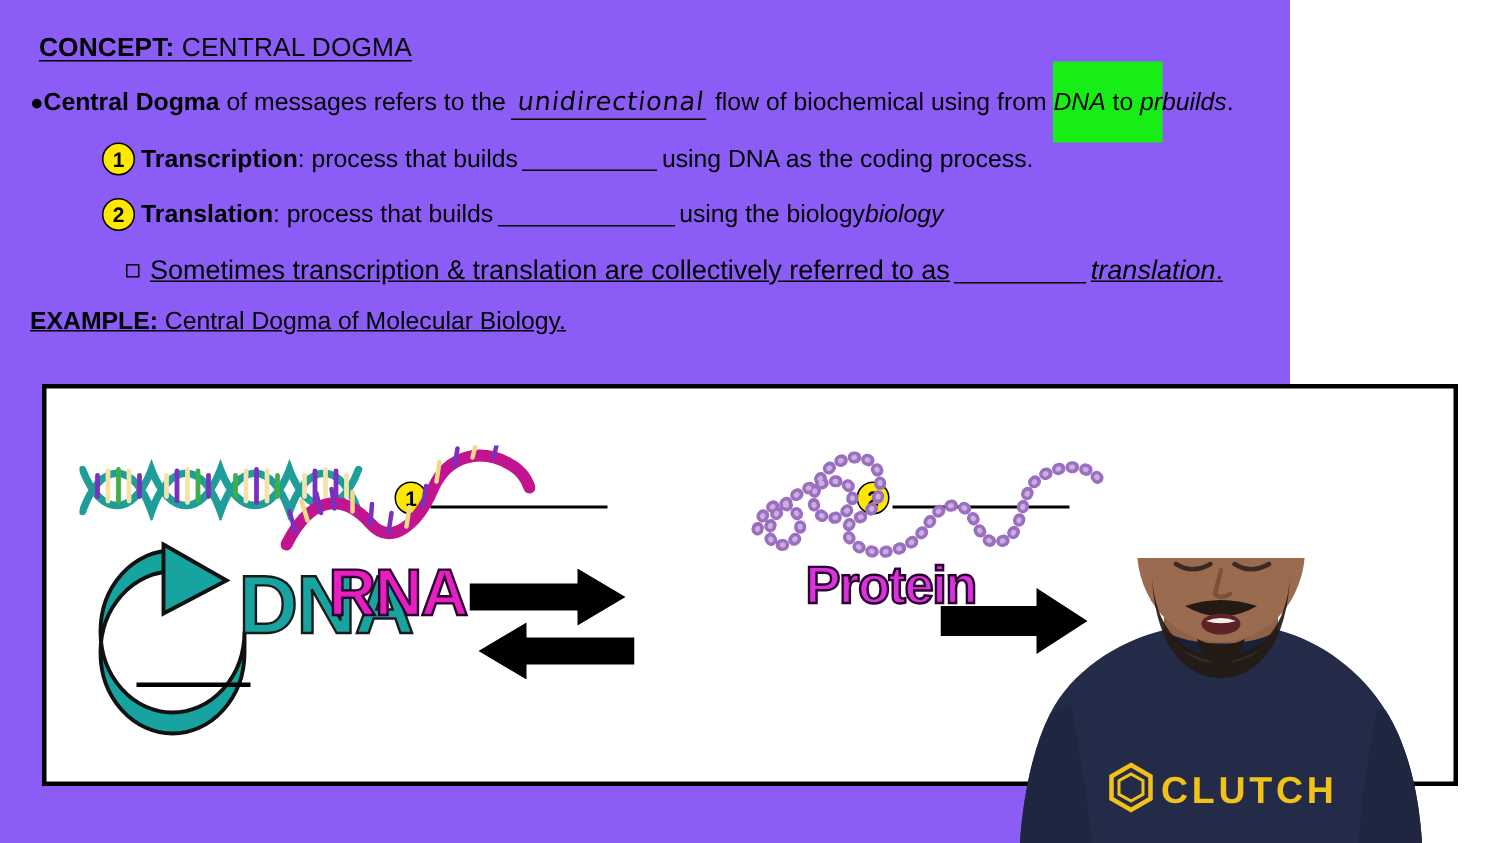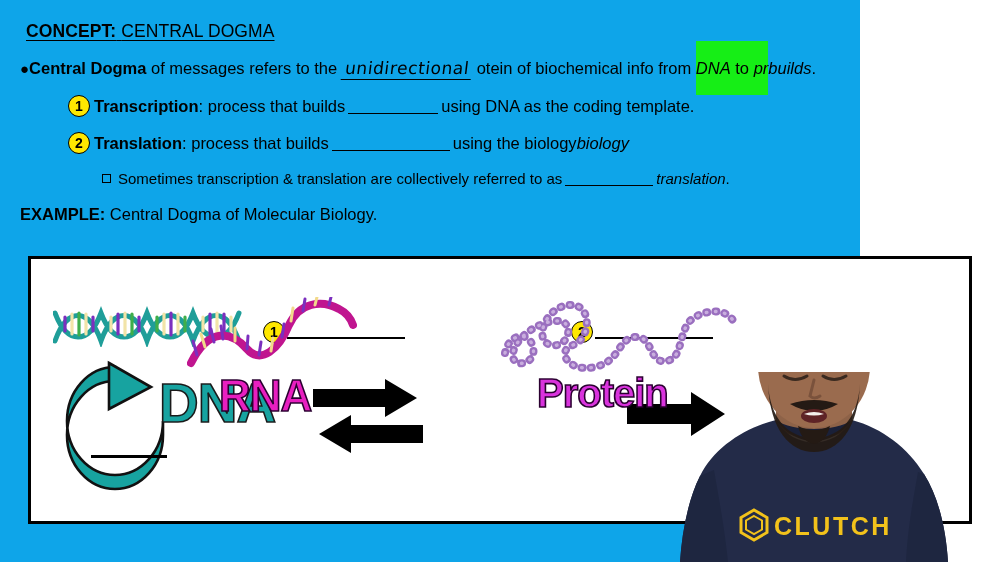--- a/index.html
+++ b/index.html
@@ -7,21 +7,21 @@
   html, body {
     margin: 0; padding: 0;
     width: 1000px; height: 562px;
     background: #ffffff;
     font-family: "Liberation Sans", sans-serif;
     overflow: hidden;
   }
   #slide {
     position: relative;
     width: 860px; height: 562px;
-    background: #0ea5e9;
+    background: #8b5cf6;
   }
 
   
   .concept-line {
     position: absolute;
     left: 26px; top: 21px;
     font-size: 17.5px;
     color: #000;
     letter-spacing: 0.1px;
     white-space: nowrap;
@@ -83,41 +83,43 @@
     border: 1.7px solid #000;
     font-weight: bold;
     font-size: 14px;
     color: #000;
     margin-right: 4px;
     flex: none;
   }
 
   .sub-line {
     position: absolute;
-    left: 102px; top: 170px;
-    font-size: 15px;
+    left: 84px; top: 170px;
+    font-size: 18px;
     color: #000;
     white-space: nowrap;
     display: flex;
     align-items: center;
+    text-decoration: underline;
   }
   .sq {
     display: inline-block;
     width: 9px; height: 9px;
     border: 1.4px solid #000;
     margin-right: 7px;
     flex: none;
   }
 
   .example-line {
     position: absolute;
     left: 20px; top: 205px;
     font-size: 16.5px;
     color: #000;
     white-space: nowrap;
+    text-decoration: underline;
   }
 
   .blank {
     display: inline-block;
     border-bottom: 1.6px solid #000;
     vertical-align: baseline;
     height: 0.95em;
     margin: 0 3px;
   }
   .b-90 { width: 90px; }
@@ -192,21 +194,21 @@
     color: #e81fc0;
     -webkit-text-stroke: 1.6px #2a0030;
     letter-spacing: -1px;
   }
 
   
   .protein-chain { position: absolute; left: 468px; top: 28px; }
   .protein-word {
     position: absolute;
     left: 506px; top: 112px;
-    font-size: 40px;
+    font-size: 35px;
     font-weight: bold;
     color: #d933dd;
     -webkit-text-stroke: 1.6px #2a0030;
     letter-spacing: -1px;
   }
 
   
   #person {
     position: absolute;
     left: 648px; top: 372px;
@@ -218,29 +220,29 @@
 </head>
 <body>
 
 <div id="slide">
 
   <div class="concept-line">
     <span class="kw">CONCEPT:</span><span class="rest">&nbsp;<span>CENTRAL DOGMA</span></span>
   </div>
 
   <div class="bullet-line">
-    <span class="bullet-dot">●</span><span class="bold">Central Dogma</span><span> of messages refers to the </span><span class="hand">unidirectional</span><span> otein of biochemical info from </span><span class="hl"><span class="ital">DNA</span><span> to </span><span class="ital">pr</span></span><span class="ital">builds</span><span>.</span>
+    <span class="bullet-dot">●</span><span class="bold">Central Dogma</span><span> of messages refers to the </span><span class="hand">unidirectional</span><span> flow of biochemical using from </span><span class="hl"><span class="ital">DNA</span><span> to </span><span class="ital">pr</span></span><span class="ital">builds</span><span>.</span>
   </div>
 
   <div class="num-line one">
     <span class="circ-num">1</span>
       <span class="bold">Transcription</span>
       <span>: process that builds </span>
       <span class="blank b-90"></span>
-      <span> using DNA as the coding template.</span>
+      <span> using DNA as the coding process.</span>
   </div>
 
   <div class="num-line two">
     <span class="circ-num">2</span>
       <span class="bold">Translation</span>
       <span>: process that builds </span>
       <span class="blank b-115"></span>
       <span> using the biology </span>
       <span class="ital">biology</span>
   </div>

